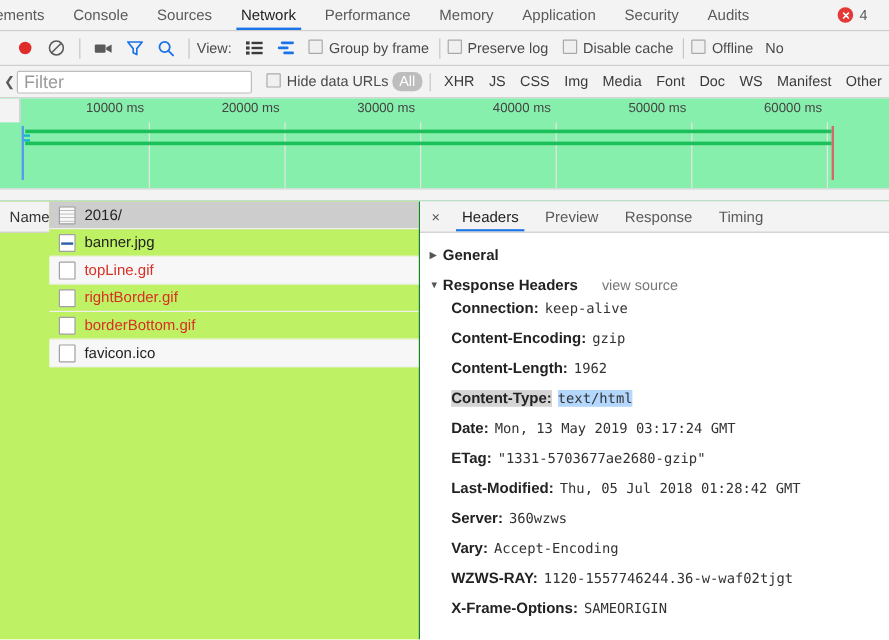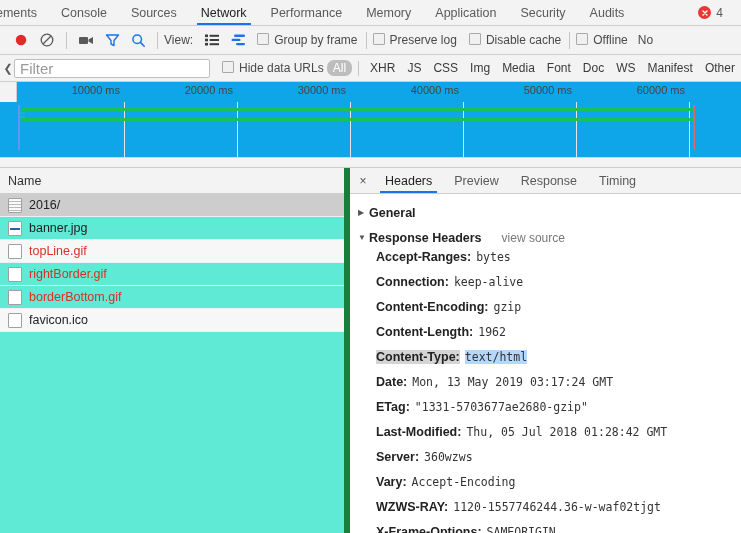--- a/index.html
+++ b/index.html
@@ -175,21 +175,21 @@
     width: 1px; height: 15px;
     background: #c6c6c6;
     margin: 0 5px;
     flex: 0 0 auto;
   }
 
   
   .overview {
     height: 86px;
     min-height: 86px;
-    background: #0ea5e9;
+    background: #86efac;
     border-bottom: 1px solid #cdcdcd;
     position: relative;
     overflow: hidden;
   }
   .ov-ruler {
     height: 20px;
     position: relative;
     border-bottom: 0;
   }
   .ov-tick {
@@ -247,24 +247,24 @@
     flex: 1;
     display: flex;
     min-height: 0;
     position: relative;
   }
 
   
   .reqpanel {
     width: 350px;
     min-width: 350px;
-    border-right: 6px solid #15803d;
-    display: flex;
-    flex-direction: column;
-    background: #5eead4;
+    border-right: 1px solid #15803d;
+    display: flex;
+    flex-direction: row;
+    background: #bef264;
     overflow: hidden;
   }
   .req-header {
     height: 26px;
     min-height: 26px;
     background: #f3f3f3;
     border-bottom: 1px solid #cdcdcd;
     display: flex;
     align-items: center;
     padding-left: 8px;
@@ -634,24 +634,20 @@
           <span class="sec-title">General</span>
         </div>
 
         <div class="sec-row">
           <span class="tri">▼</span>
           <span class="sec-title">Response Headers</span>
           <span class="viewsrc">view source</span>
         </div>
 
         <div class="hdr-row">
-          <span class="hdr-name">Accept-Ranges:</span>
-          <span class="hdr-val">bytes</span>
-        </div>
-        <div class="hdr-row">
           <span class="hdr-name">Connection:</span>
           <span class="hdr-val">keep-alive</span>
         </div>
         <div class="hdr-row">
           <span class="hdr-name">Content-Encoding:</span>
           <span class="hdr-val">gzip</span>
         </div>
         <div class="hdr-row">
           <span class="hdr-name">Content-Length:</span>
           <span class="hdr-val">1962</span>

